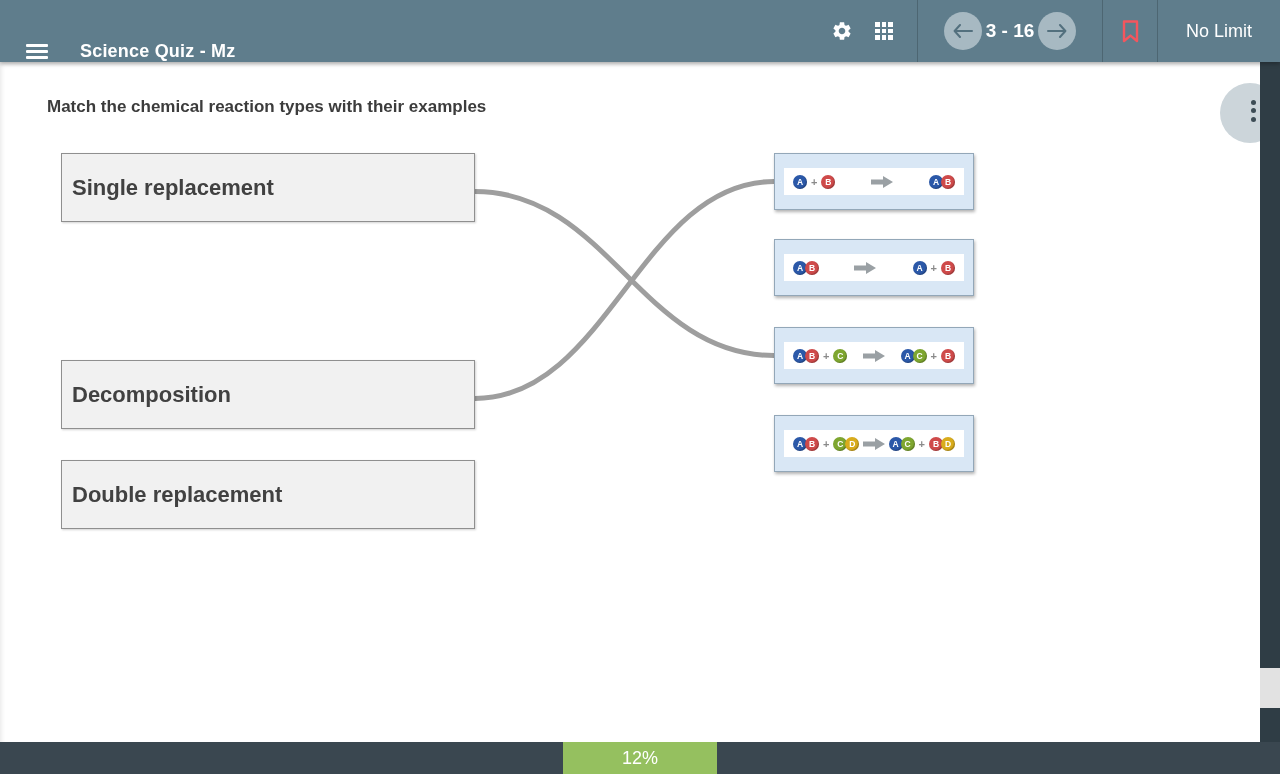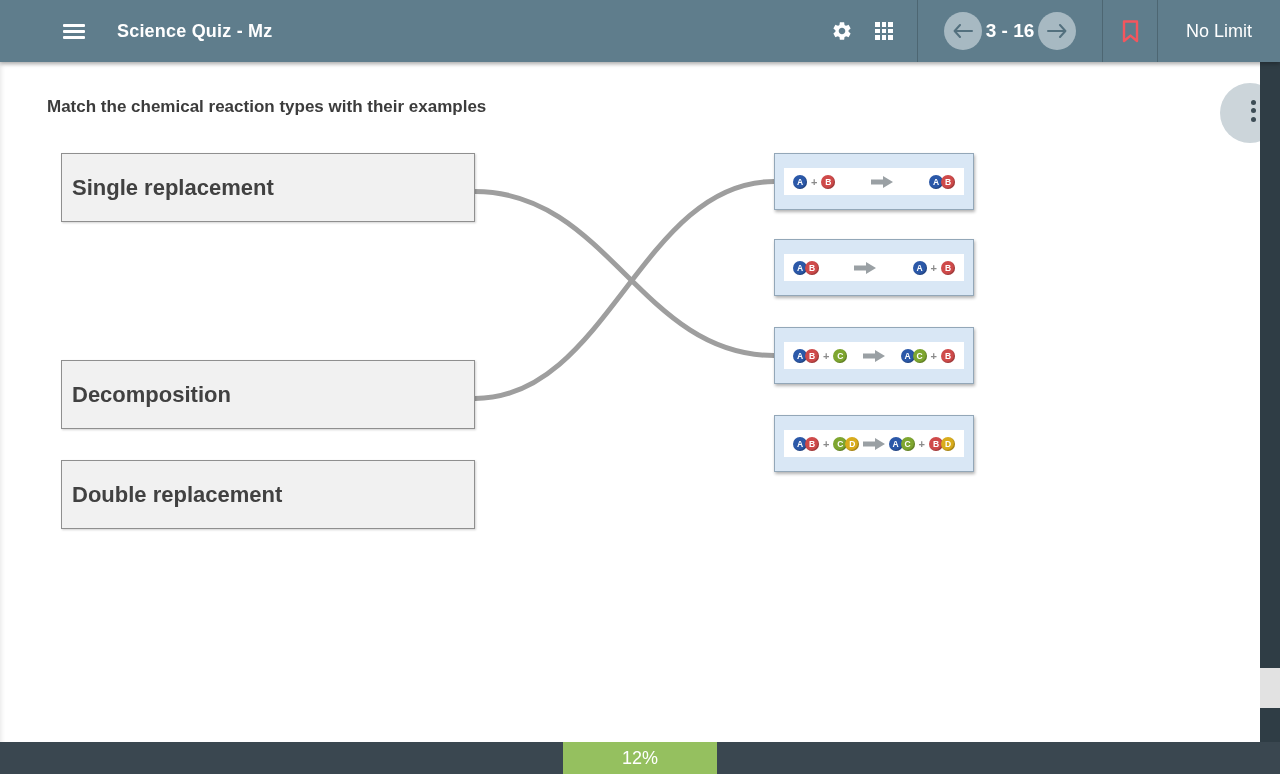--- a/index.html
+++ b/index.html
@@ -11,21 +11,21 @@
   }
 
   
   .header {
     position: absolute; top: 0; left: 0; width: 1280px; height: 62px;
     background: #5f7d8c;
     display: flex; align-items: stretch;
     box-shadow: 0 2px 4px rgba(0,0,0,0.28);
     z-index: 5;
   }
-  .h-left { display: flex; align-items: center; flex: 1 1 auto; padding-left: 37px; }
+  .h-left { display: flex; align-items: flex-end; flex: 1 1 auto; }
   .burger { margin-left: 26px; width: 22px; cursor: pointer; }
   .burger span { display: block; width: 22px; height: 3px; background: #fff; margin: 3px 0; border-radius: 1px; }
   .h-title { color: #fff; font-size: 18px; font-weight: 700; margin-left: 32px; letter-spacing: 0.2px; }
 
   .h-icons { display: flex; align-items: center; gap: 20px; padding: 0 22px; }
   .icon-btn { width: 22px; height: 22px; display: flex; align-items: center; justify-content: center; cursor: pointer; }
   .grid-icon { display: grid; grid-template-columns: repeat(3, 4.5px); grid-template-rows: repeat(3, 4.5px); gap: 2px; }
   .grid-icon i { background: #fff; display: block; }
 
   .h-divider { width: 1px; background: rgba(0,0,0,0.18); height: 62px; }

